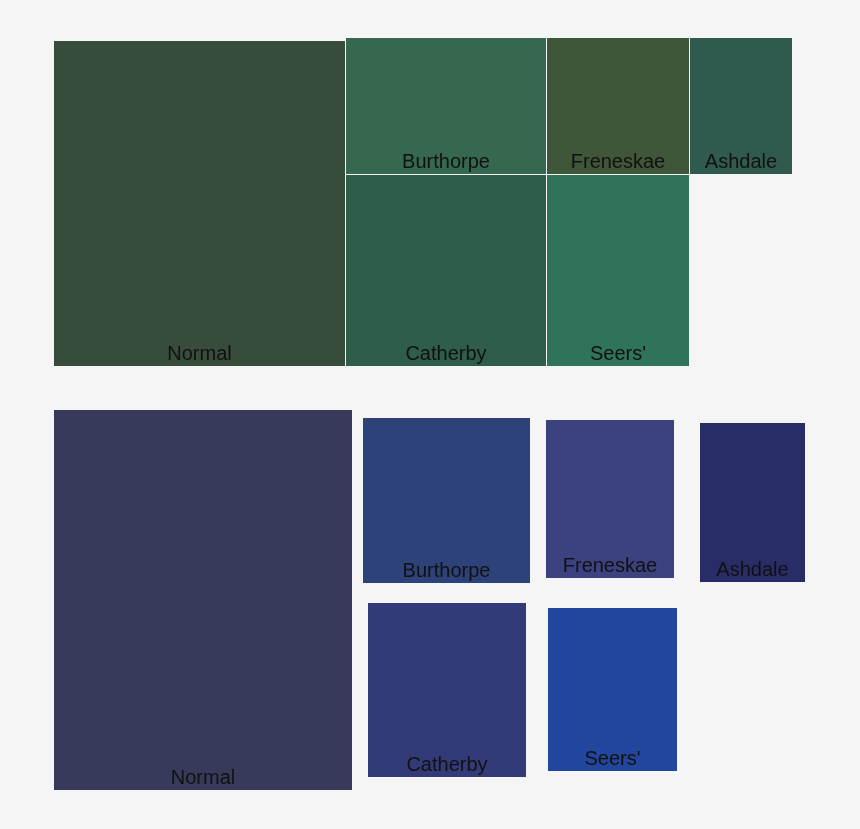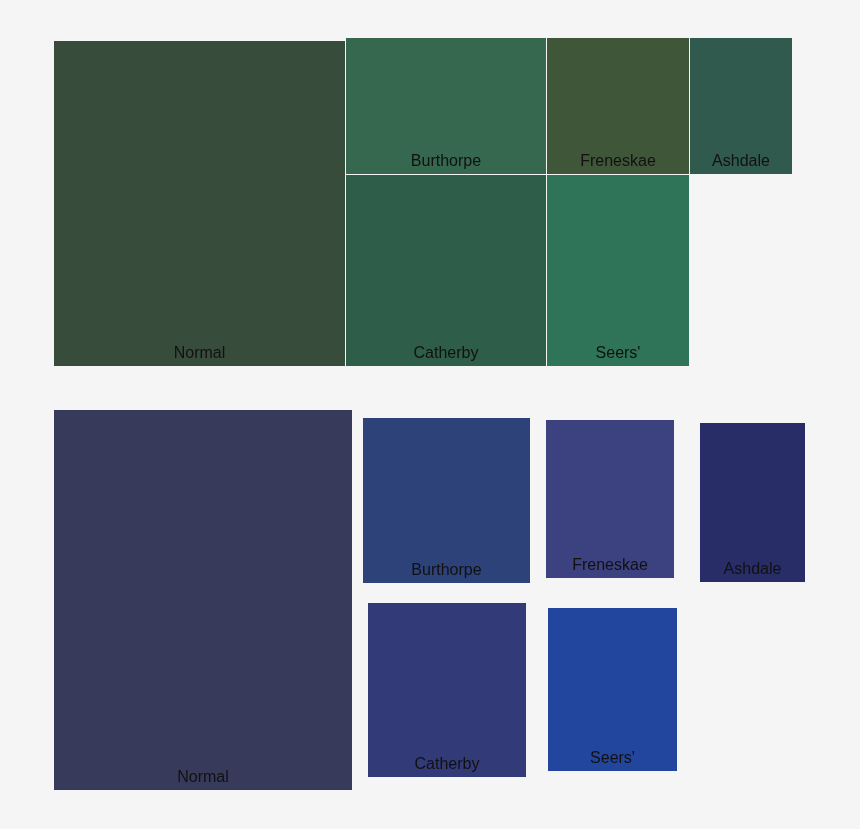--- a/index.html
+++ b/index.html
@@ -34,21 +34,21 @@
     position: absolute;
     box-sizing: border-box;
     overflow: hidden;
   }
   .tile-label {
     position: absolute;
     left: 0;
     right: 0;
     text-align: center;
     color: #111111;
-    font-size: 16px;
+    font-size: 20px;
     line-height: 16px;
     font-family: "Liberation Sans", sans-serif;
     white-space: nowrap;
     margin-top: 36px;
   }
 </style>
 </head>
 <body style="background: rgb(245, 245, 245);">
 
 <div class="treemap" id="treemap-top">

